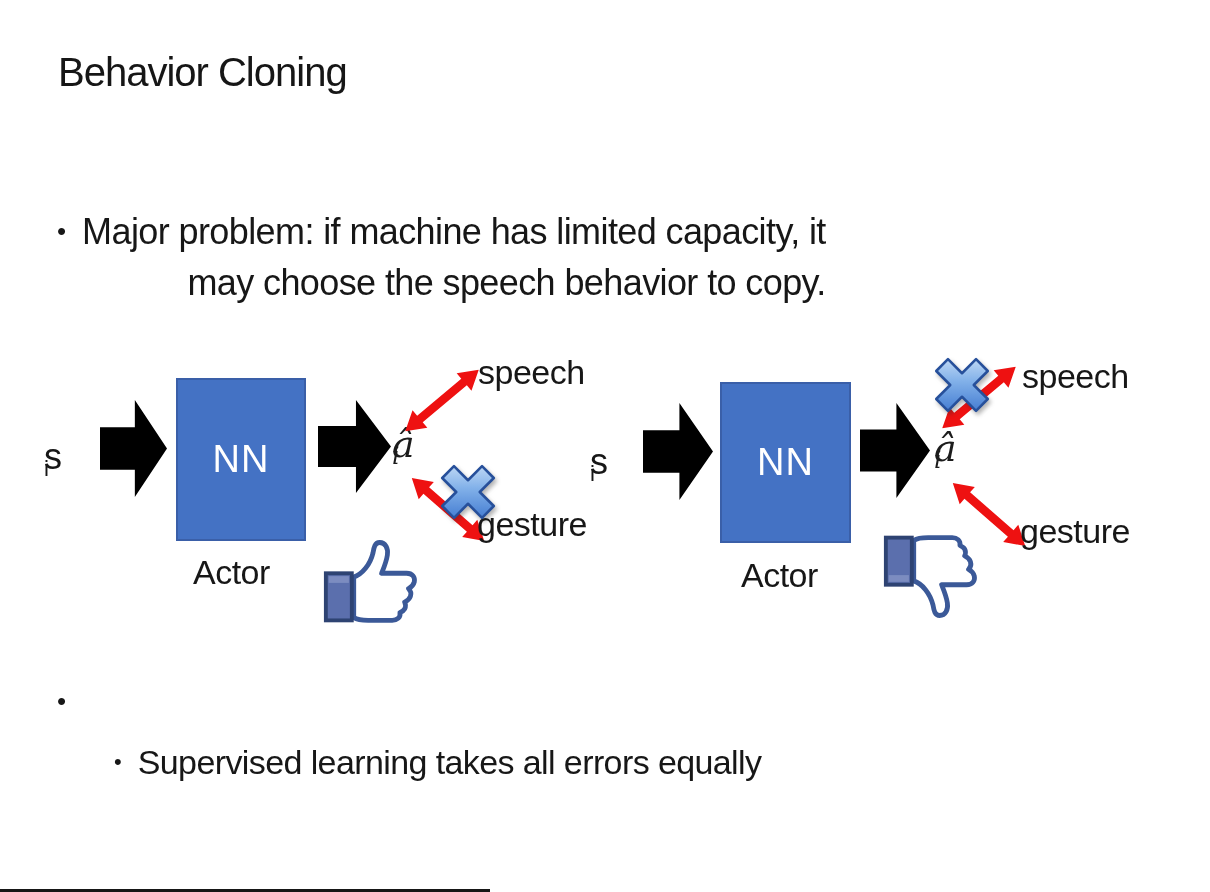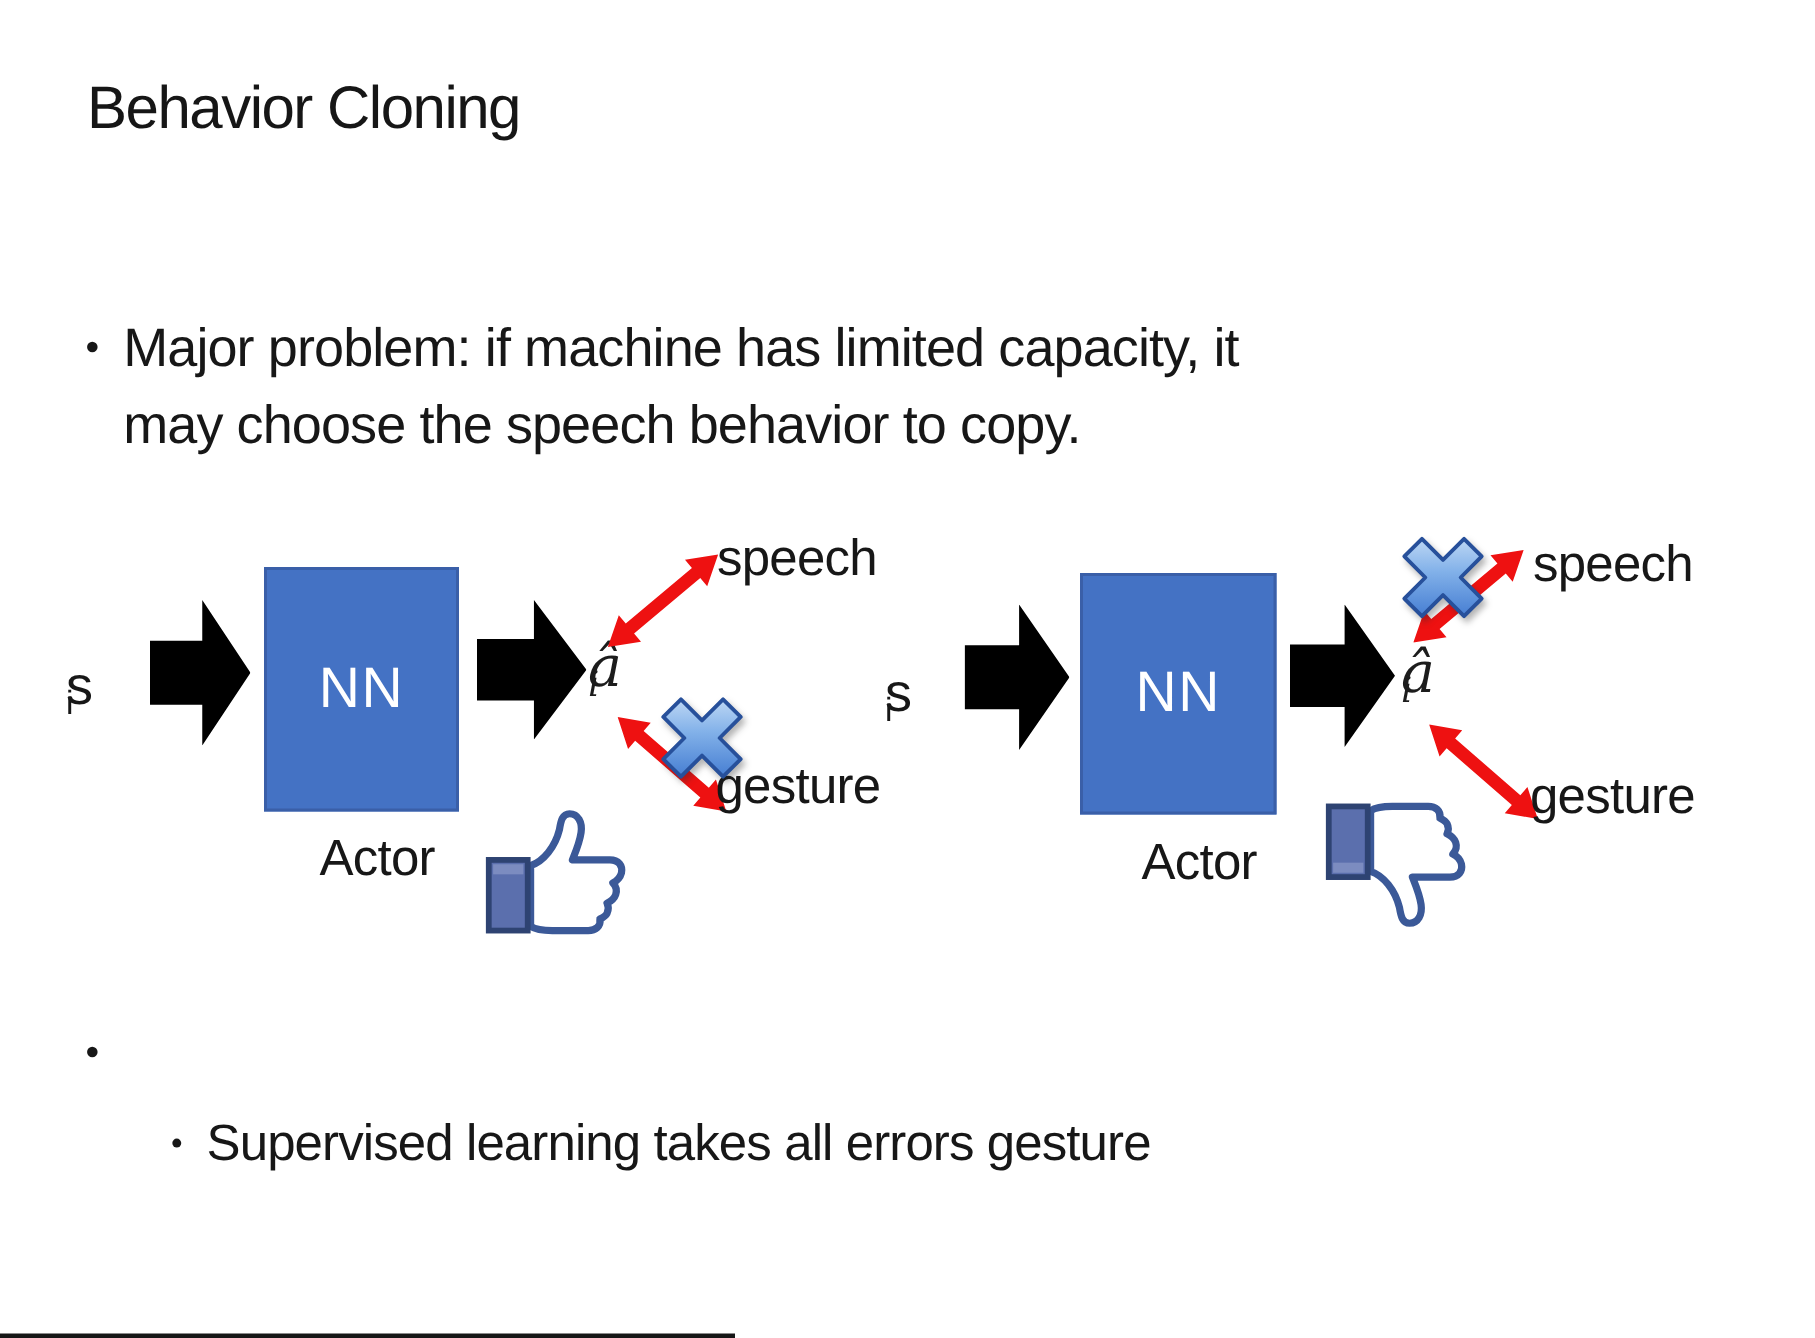--- a/index.html
+++ b/index.html
@@ -8,21 +8,21 @@
     font-family:"Liberation Sans",sans-serif;color:#171717;overflow:hidden;
   }
   
   .title{
     position:absolute;left:58px;top:50px;font-size:40px;font-weight:300;
     letter-spacing:-1px;color:#161616;
   }
   
   .bullet{position:absolute;display:flex;align-items:flex-start;}
   .bullet .marker{font-size:26px;line-height:50px;margin-right:16px;color:#171717;}
-  .bullet .btext{font-size:36px;line-height:51px;letter-spacing:-0.6px;}
+  .bullet .btext{font-size:36px;line-height:51px;letter-spacing:-0.6px;text-align:right;}
   #bullet1{left:57px;top:206px;width:1080px;}
   #bullet2{left:57px;top:676px;width:1120px;}
   #bullet2 .btext{font-size:37px;}
   #bullet3{left:114px;top:739px;width:1060px;}
   #bullet3 .marker{font-size:22px;line-height:46px;}
   #bullet3 .btext{font-size:34px;line-height:46px;}
   
   .diagram{position:absolute;}
   #diag-left{left:30px;top:350px;width:580px;height:292px;}
   #diag-right{left:575px;top:350px;width:610px;height:292px;}
@@ -43,21 +43,21 @@
   }
   .red-arrow{width:96px;height:27px;}
   .red-arrow svg{position:static;display:block;width:100%;height:100%;}
   .arrow-speech{transform:rotate(-40deg);}
   .arrow-gesture{transform:rotate(41deg);}
   .net-label{font-size:34px;letter-spacing:-0.5px;}
   .x-icon{width:64px;height:64px;z-index:5;filter:drop-shadow(2px 3px 2px rgba(40,40,40,.35));}
   .x-icon svg{position:static;display:block;width:100%;height:100%;}
   .thumb{width:100px;height:94px;}
   .thumb svg{position:static;display:block;width:100%;height:100%;}
-  .actor-label{font-size:34px;letter-spacing:-0.5px;margin-left:20px;}
+  .actor-label{font-size:34px;letter-spacing:-0.5px;}
   
   .bottom-bar{position:absolute;left:0;top:889px;width:490px;height:3px;background:#161616;}
   .hidden-defs{position:absolute;width:0;height:0;overflow:hidden;}
 </style>
 </head>
 <body>
 
 <svg class="hidden-defs" aria-hidden="true">
   <defs>
     <linearGradient id="xgrad" x1="0" y1="0" x2="1" y2="1">
@@ -175,17 +175,17 @@
       </svg>
     </div>
   </div>
 
   <div class="bullet" id="bullet2">
     <span class="marker">•</span>
   </div>
 
   <div class="bullet" id="bullet3">
     <span class="marker">•</span>
-    <div class="btext">Supervised learning takes all errors gesture</div>
+    <div class="btext">Supervised learning takes all errors equally</div>
   </div>
 
   <div class="bottom-bar"></div>
 </div>
 
 </body></html>

